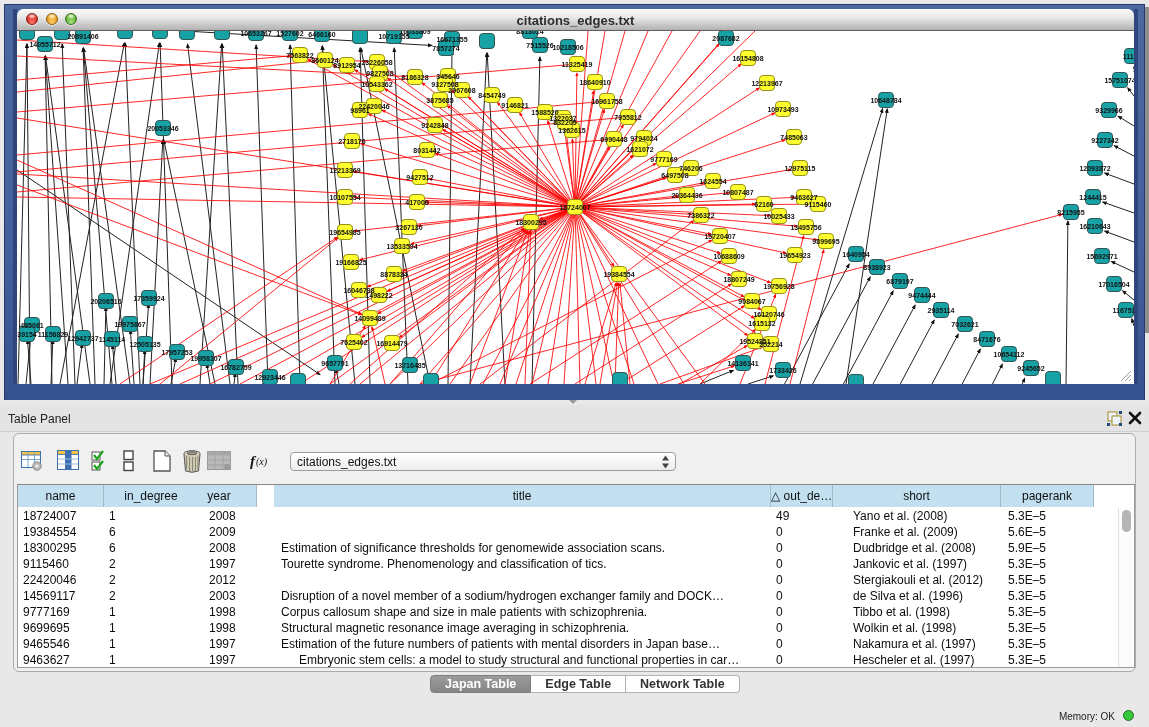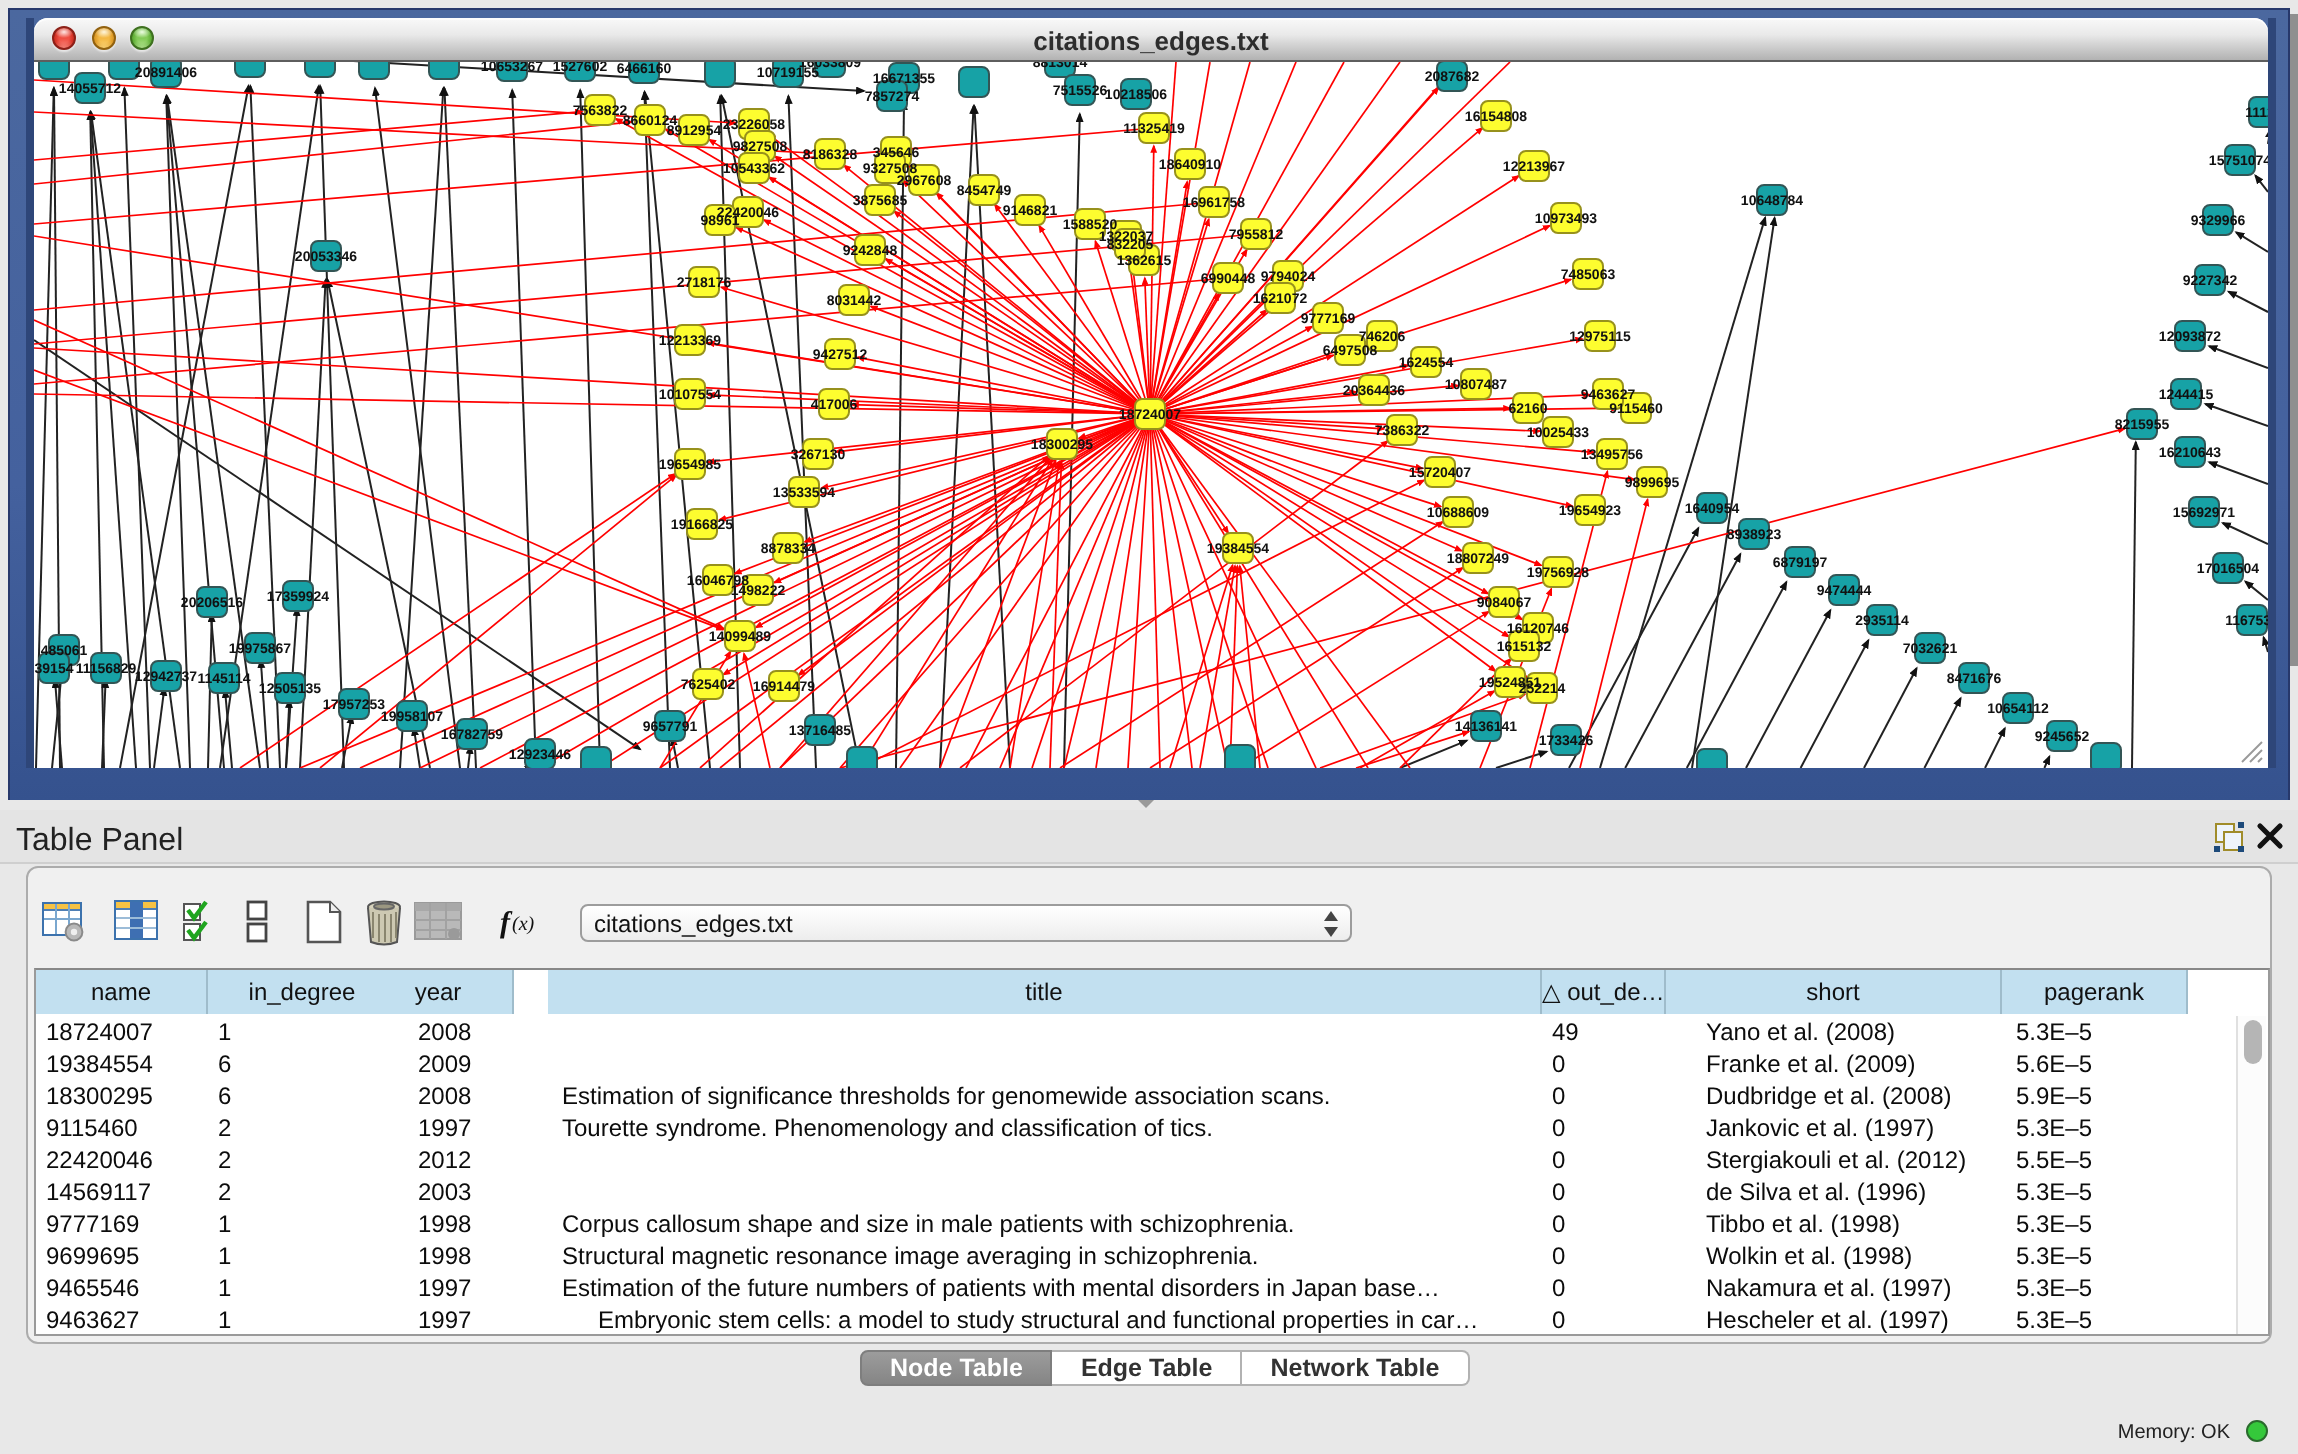--- a/index.html
+++ b/index.html
@@ -6,21 +6,21 @@
 .titlebar{position:absolute;left:17px;top:9px;width:1117px;height:22px;border-radius:7px 7px 0 0;background:linear-gradient(180deg,#f9f9f9 0%,#e9e9e9 40%,#d6d6d6 60%,#b2b2b2 100%);border-bottom:1px solid #5e5e5e;box-shadow:inset 0 1px 0 #fdfdfd}
 .tl{position:absolute;top:4px;width:12px;height:12px;border-radius:50%;box-shadow:0 1px 1px rgba(255,255,255,.6)}
 .tl.r{left:9px;background:radial-gradient(ellipse 62% 40% at 50% 20%,rgba(255,235,232,.97) 0%,rgba(255,235,232,0) 75%),radial-gradient(circle at 50% 115%,#ff9c92 0%,rgba(255,156,146,0) 50%),radial-gradient(circle,#ee4f43 35%,#cc2a1d 72%,#74120b 100%);border:1px solid #8c2018}
 .tl.y{left:28.5px;background:radial-gradient(ellipse 62% 40% at 50% 20%,rgba(255,248,225,.97) 0%,rgba(255,248,225,0) 75%),radial-gradient(circle at 50% 115%,#ffe08a 0%,rgba(255,224,138,0) 50%),radial-gradient(circle,#f3b844 35%,#d8931f 72%,#7c5406 100%);border:1px solid #91610f}
 .tl.g{left:48px;background:radial-gradient(ellipse 62% 40% at 50% 20%,rgba(240,255,230,.97) 0%,rgba(240,255,230,0) 75%),radial-gradient(circle at 50% 115%,#c4eda4 0%,rgba(196,237,164,0) 50%),radial-gradient(circle,#84cb58 35%,#57a62e 72%,#23580d 100%);border:1px solid #3e701f}
 .wtitle{position:absolute;top:4px;left:0;width:100%;text-align:center;font-size:13px;font-weight:bold;color:#2d2d2d}
 .canvasarea{position:absolute;left:17px;top:31px;width:1117px;height:353px;background:#fff;box-shadow:inset -1px 0 0 #2c4377,inset 1px 0 0 #2c4377}
 .rightstrip{position:absolute;right:0;top:7px;width:4px;height:326px;background:#8f8f8f}
 .divarrow{position:absolute;left:569px;top:400px;width:0;height:0;border-left:4px solid transparent;border-right:4px solid transparent;border-top:4px solid #9a9a9a}
 .tphead{position:absolute;left:0;top:405px;width:1149px;height:27px;background:#e4e4e4;border-bottom:1px solid #cfcfcf}
-.tphead .t{position:absolute;left:8px;top:7px;font-size:16px;color:#222}
+.tphead .t{position:absolute;left:8px;top:7px;font-size:12px;color:#222}
 .panel{position:absolute;left:13px;top:433px;width:1123px;height:239px;background:#f0f0f0;border:1px solid #acacac;border-radius:6px}
 .combo{position:absolute;left:290px;top:452px;width:386px;height:19px;background:linear-gradient(180deg,#ffffff,#ededed);border:1px solid #9c9c9c;border-radius:4px;font-size:12px;color:#111;padding:2px 6px}
 .tablebox{position:absolute;left:17px;top:484px;width:1118px;height:184px;background:#fff;border:1px solid #9a9a9a;border-top:1px solid #888;overflow:hidden;font-size:12px;color:#0c0c0c}
 .th{position:absolute;top:0;height:22px;background:#c2e0f0;border-right:1px solid #9fbccb;text-align:center;font-size:12px;color:#111;line-height:22px;white-space:nowrap;overflow:hidden}
 .row{position:absolute;left:0;width:1100px;height:16px;line-height:16px;white-space:nowrap}
 .c{position:absolute;top:0;height:16px;overflow:hidden}
 .scroll{position:absolute;right:1px;top:23px;width:15px;height:160px;background:#fcfcfc;border-left:1px solid #e0e0e0}
 .thumb{position:absolute;left:3px;top:2px;width:9px;height:22px;background:#b5b5b5;border-radius:5px}
 .tabs{position:absolute;left:430px;top:675px;height:18px;display:flex;font-size:12.5px;font-weight:bold}
 .tab{height:18px;line-height:17px;padding:0 14px;background:#fff;border:1px solid #b2b2b2;border-left:none;color:#333}
@@ -655,20 +655,21 @@
       <span class="c" style="left:91px;width:89px">2</span>
       <span class="c" style="left:191px;width:69px">2012</span>
       <span class="c" style="left:758px;width:56px">0</span>
       <span class="c" style="left:835px;width:162px">Stergiakouli et al. (2012)</span>
       <span class="c" style="left:990px;width:87px">5.5E–5</span>
     </div>
     <div class="row" style="top:103px">
       <span class="c" style="left:5px;width:80px">14569117</span>
       <span class="c" style="left:91px;width:89px">2</span>
       <span class="c" style="left:191px;width:69px">2003</span>
+      <span class="c" style="left:263px;width:491px">Disruption of a novel member of a sodium/hydrogen exchanger family and DOCK…</span>
       <span class="c" style="left:758px;width:56px">0</span>
       <span class="c" style="left:835px;width:162px">de Silva et al. (1996)</span>
       <span class="c" style="left:990px;width:87px">5.3E–5</span>
     </div>
     <div class="row" style="top:119px">
       <span class="c" style="left:5px;width:80px">9777169</span>
       <span class="c" style="left:91px;width:89px">1</span>
       <span class="c" style="left:191px;width:69px">1998</span>
       <span class="c" style="left:263px;width:491px">Corpus callosum shape and size in male patients with schizophrenia.</span>
       <span class="c" style="left:758px;width:56px">0</span>
@@ -700,18 +701,18 @@
       <span class="c" style="left:281px;width:491px">Embryonic stem cells: a model to study structural and functional properties in car…</span>
       <span class="c" style="left:758px;width:56px">0</span>
       <span class="c" style="left:835px;width:162px">Hescheler et al. (1997)</span>
       <span class="c" style="left:990px;width:87px">5.3E–5</span>
     </div>
 <div class="scroll">
       <div class="thumb"></div>
     </div>
 </div>
 <div class="tabs">
-    <div class="tab first sel">Node Table</div>
+    <div class="tab first sel">Japan Table</div>
     <div class="tab">Edge Table</div>
     <div class="tab last">Network Table</div>
   </div>
 <div class="mem">Memory: OK</div>
 <div class="memdot"></div>
 
 </body></html>

